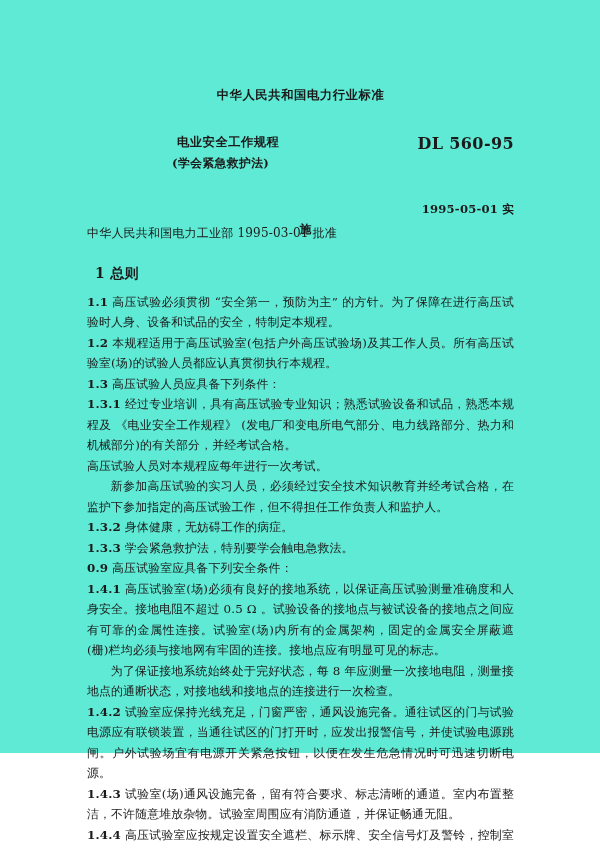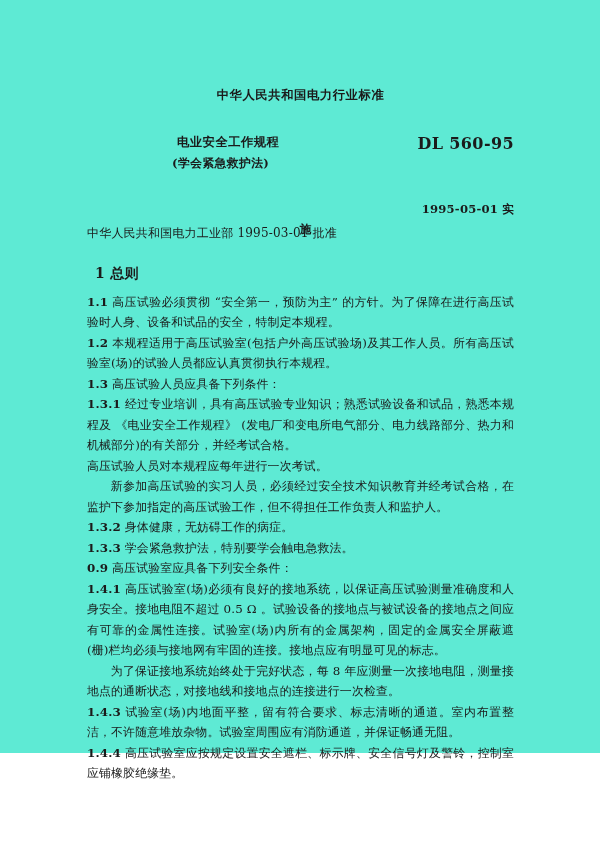--- a/index.html
+++ b/index.html
@@ -170,20 +170,21 @@
 
       <p class="para"><span class="num">1.3.3</span>&nbsp;<span>学会紧急救护法，特别要学会触电急救法。</span></p>
 
 
       <p class="para"><span class="num">0.9</span>&nbsp;<span>高压试验室应具备下列安全条件：</span></p>
 
       <p class="para"><span class="num">1.4.1</span>&nbsp;<span>高压试验室(场)必须有良好的接地系统，以保证高压试验测量准确度和人身安全。接地电阻不超过 0.5 Ω 。试验设备的接地点与被试设备的接地点之间应有可靠的金属性连接。试验室(场)内所有的金属架构，固定的金属安全屏蔽遮(栅)栏均必须与接地网有牢固的连接。接地点应有明显可见的标志。</span></p>
 
       <p class="para indent">为了保证接地系统始终处于完好状态，每 8 年应测量一次接地电阻，测量接地点的通断状态，对接地线和接地点的连接进行一次检查。</p>
 
+      <p class="para"><span class="num">1.4.2</span>&nbsp;<span>试验室应保持光线充足，门窗严密，通风设施完备。通往试区的门与试验电源应有联锁装置，当通往试区的门打开时，应发出报警信号，并使试验电源跳闸。户外试验场宜有电源开关紧急按钮，以便在发生危急情况时可迅速切断电源。</span></p>
 
-      <p class="para"><span class="num">1.4.3</span>&nbsp;<span>试验室(场)内地面平整，留有符合要求、标志清晰的通道。室内布置整洁，不许随意堆放杂物。试验室周围应有消防通道，并保证畅通无阻。</span></p>
+      <p class="para"><span class="num">1.4.3</span>&nbsp;<span>试验室(场)通风设施完备，留有符合要求、标志清晰的通道。室内布置整洁，不许随意堆放杂物。试验室周围应有消防通道，并保证畅通无阻。</span></p>
 
       <p class="para"><span class="num">1.4.4</span>&nbsp;<span>高压试验室应按规定设置安全遮栏、标示牌、安全信号灯及警铃，控制室应铺橡胶绝缘垫。</span></p>
 
     </div>
   </div>
 </div>
 
 </body></html>

